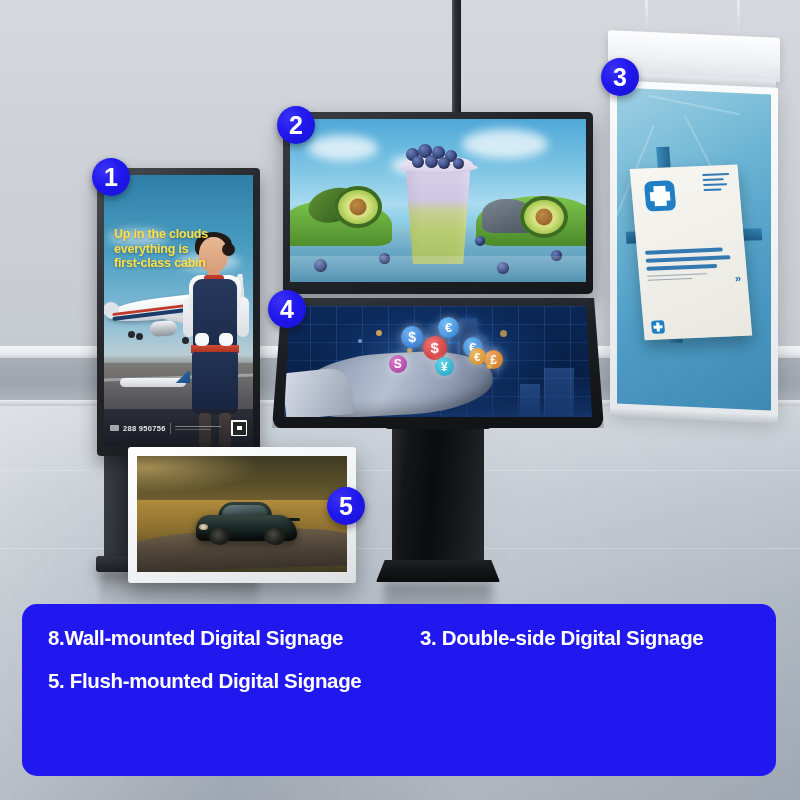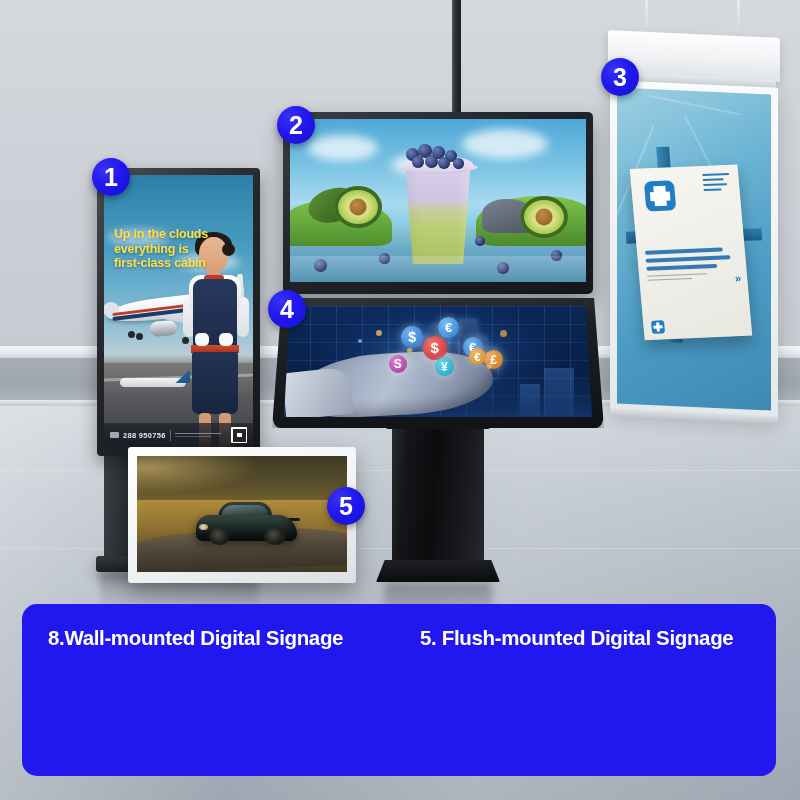--- a/index.html
+++ b/index.html
@@ -160,21 +160,21 @@
     position:absolute; top:60px; width:12px; height:40px;
     background:linear-gradient(180deg,#f3f4f6,#dcdfe3); border-radius:6px;
   }
   .d1-glove{ position:absolute; top:96px; width:14px; height:13px; background:#f7f8fa; border-radius:5px; }
   .d1-heading{
     position:absolute; left:10px; top:16px; width:120px;
     color:#fde047; font-size:12.5px; font-weight:bold; line-height:14.5px;
     letter-spacing:-.2px; text-shadow:0 1px 3px rgba(0,0,0,.4);margin-top:36px;
   }
   .d1-footer{
-    position:absolute; left:0; bottom:0; width:100%; height:24px;
+    position:absolute; left:0; bottom:0; width:100%; height:38px;
     background:linear-gradient(180deg,rgba(30,34,45,.74),rgba(22,25,34,.9));
     display:flex; align-items:center; padding:0 6px; gap:4px;text-align:right;
   }
   .d1-f-logo{ width:9px; height:6px; background:rgba(255,255,255,.6); border-radius:1px; }
   .d1-f-num{ color:#e6e9ee; font-size:7.5px; font-weight:bold; letter-spacing:.3px; }
   .d1-f-div{ width:1px; height:11px; background:rgba(255,255,255,.3); }
   .d1-f-txt{ flex:1; }
   .d1-f-line{ height:1.5px; background:rgba(255,255,255,.42); margin:1.5px 0; border-radius:1px; }
   .d1-qr{
     width:16px; height:16px; background:#fff; padding:1.5px; border-radius:1px;
@@ -735,17 +735,18 @@
         <div class="d5-wheel" style="left:13%"></div>
         <div class="d5-wheel" style="right:11%"></div>
       </div>
     </div>
   </div>
   <div class="badge" style="left:327px;top:487px">5</div>
 
   <div class="legend">
     <div class="legend-grid">
       <div class="legend-item">8.Wall-mounted Digital Signage</div>
+      <div class="legend-item">3.  Double-side Digital Signage</div>
       <div class="legend-item">5. Flush-mounted Digital Signage</div>
     </div>
   </div>
 
 </div>
 
 </body></html>

